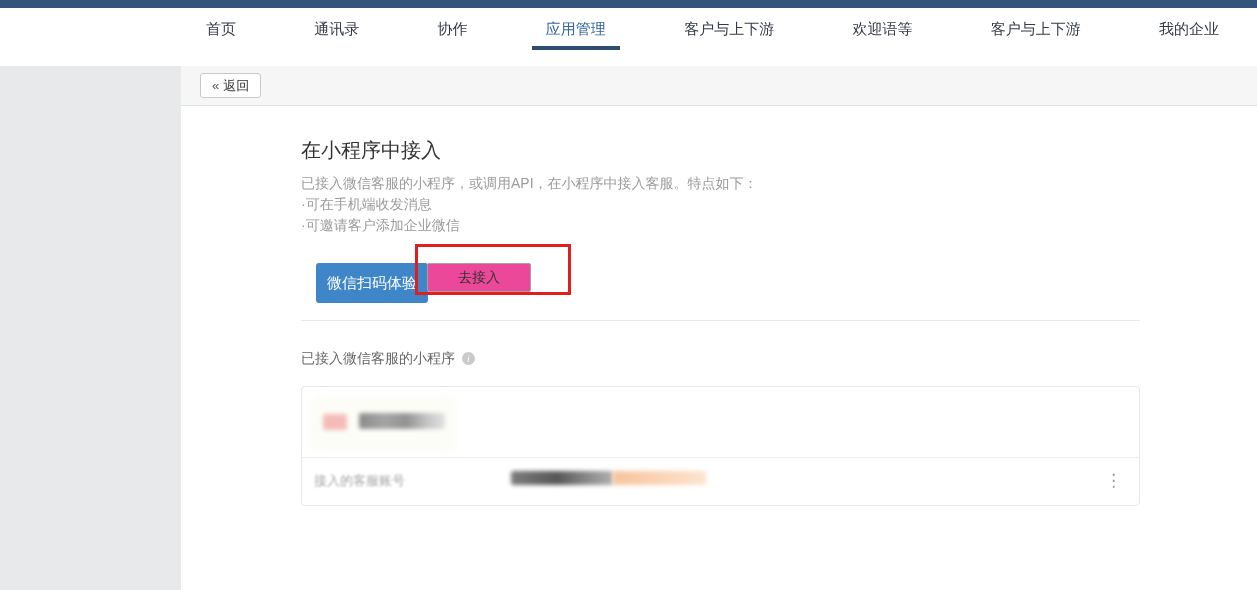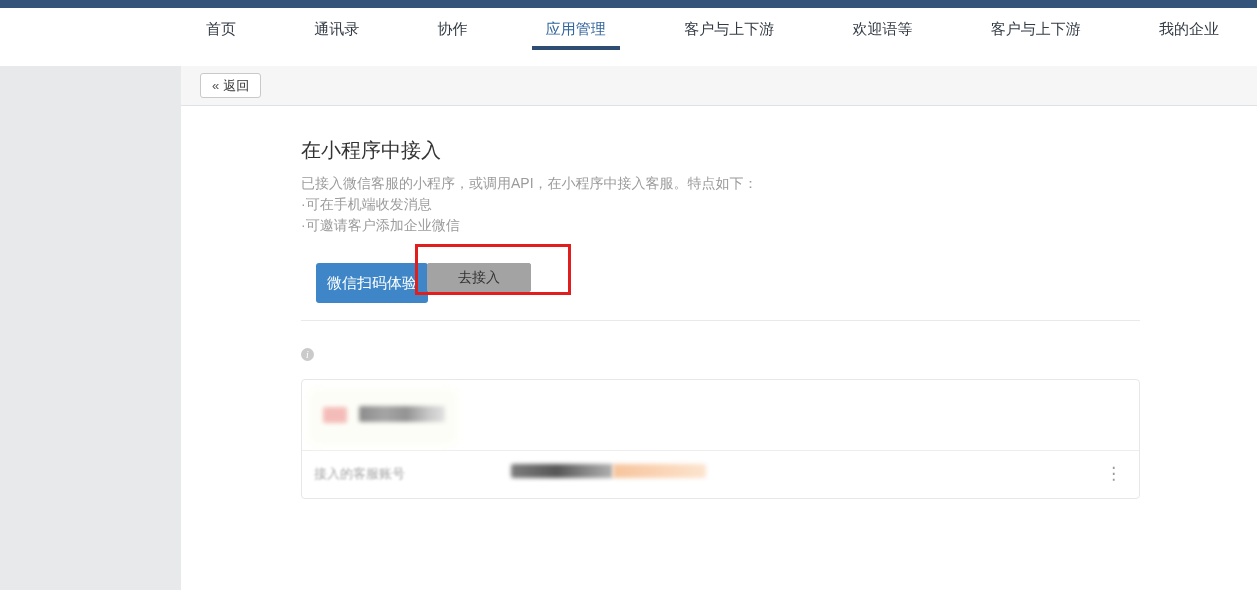--- a/index.html
+++ b/index.html
@@ -77,21 +77,21 @@
     margin-left: 15px;
   }
   .red-box {
     position: absolute; left: 114px; top: 0;
     width: 156px; height: 51px;
     border: 3px solid #e01e1e;
   }
   .btn-secondary {
     position: absolute; left: 126px; top: 19px;
     width: 104px; height: 29px;
-    background: #a3a3a3; color: #333; border: 1px solid #a3a3a3; border-radius: 2px;
+    background: #ec4899; color: #333; border: 1px solid #a3a3a3; border-radius: 2px;
     font-size: 14px; cursor: pointer;
     font-family: inherit;
   }
 
   .divider { margin-top: 24px; width: 839px; height: 1px; background: #e9e9e9; }
 
   .section-row { margin-top: 27px; display: flex; align-items: center; gap: 7px; }
   .section-title { font-size: 14px; color: #666; line-height: 20px; }
   .info-icon {
     width: 13px; height: 13px; border-radius: 50%;
@@ -181,20 +181,21 @@
 
       <div class="btn-row">
         <button class="btn-primary">微信扫码体验</button>
         <div class="red-box"></div>
         <button class="btn-secondary">去接入</button>
       </div>
 
       <div class="divider"></div>
 
       <div class="section-row">
+        <span class="section-title">已接入微信客服的小程序</span>
         <span class="info-icon">i</span>
       </div>
 
       <div class="card">
         <div class="card-row1">
           <div class="halo"></div>
           <div class="mp-avatar-blur"></div>
           <div class="mp-name-blur"></div>
         </div>
         <div class="card-sep"></div>

